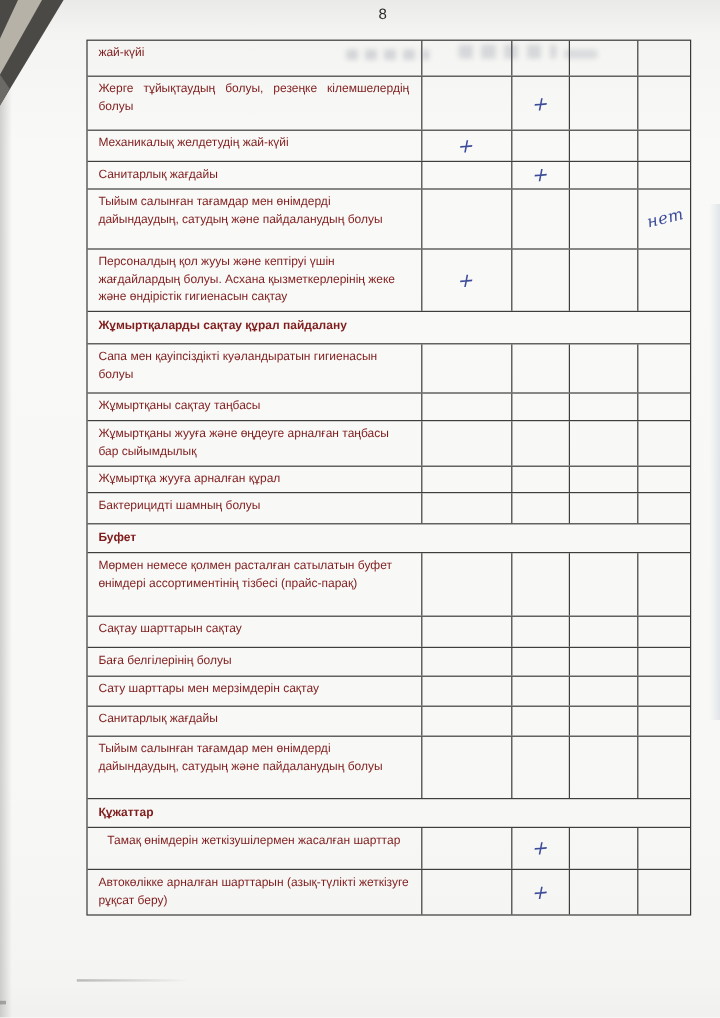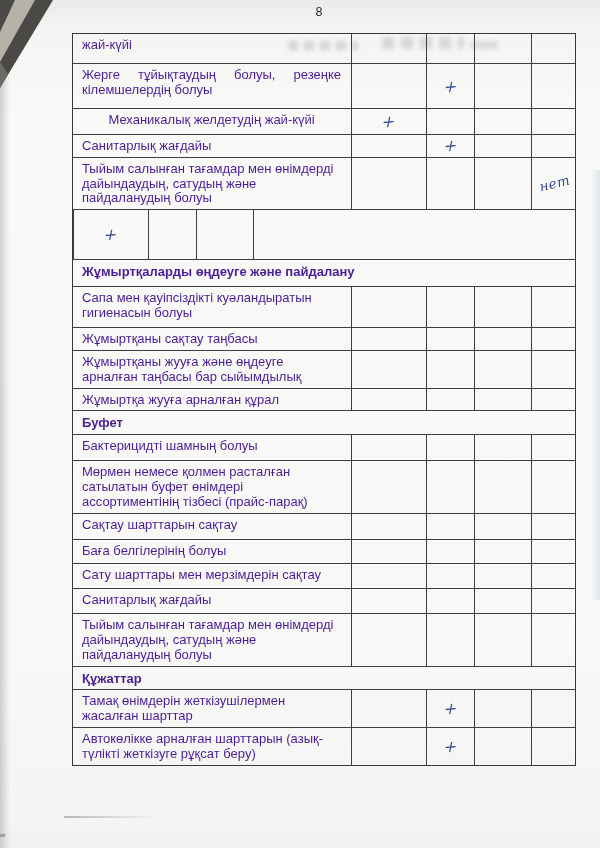--- a/index.html
+++ b/index.html
@@ -27,21 +27,21 @@
   }
   .tbl{
     position:absolute;left:72px;top:33px;width:504px;
     border:1.4px solid #383838;box-sizing:border-box;
   }
   .row{display:flex;box-sizing:border-box;border-top:1.2px solid #3e3e3e;align-items:stretch;}
   .row:first-child{border-top:none;}
   .cell-label{
     box-sizing:border-box;width:278px;flex:0 0 278px;
     padding:4px 10px 3px 9px;
-    font-size:13px;line-height:14.8px;color:#4c1d95;
+    font-size:10px;line-height:14.8px;color:#7f1d1d;
   }
   .row.section .cell-label{width:100%;flex:1 1 auto;font-weight:700;padding-top:5px;}
   .cell-label.justify{text-align:justify;text-align-last:auto;}
   .cell-mark{
     box-sizing:border-box;border-left:1.1px solid #3e3e3e;
     display:flex;align-items:center;justify-content:center;
   }
   .mark-plus{
     color:#3c4c9a;font-size:16px;font-style:italic;
     transform:rotate(-5deg) skewX(-16deg);
@@ -94,21 +94,21 @@
     </div>
     <div class="row" style="min-height: 45px;">
       <div class="cell-label justify">Жерге тұйықтаудың болуы, резеңке кілемшелердің болуы</div>
       <div class="cell-mark" style="width: 75px; flex: 0 0 75px;"></div>
       <div class="cell-mark" style="width: 48px; flex: 0 0 48px;">
         <span class="mark-plus">+</span>
       </div>
       <div class="cell-mark" style="width: 57px; flex: 0 0 57px;"></div>
       <div class="cell-mark" style="width: 46px; flex: 0 0 46px;"></div>
     </div>
-    <div class="row" style="min-height: 26px; text-align: center;">
+    <div class="row" style="min-height: 26px;">
       <div class="cell-label">Механикалық желдетудің жай-күйі</div>
       <div class="cell-mark" style="width: 75px; flex: 0 0 75px;">
         <span class="mark-plus">+</span>
       </div>
       <div class="cell-mark" style="width: 48px; flex: 0 0 48px;"></div>
       <div class="cell-mark" style="width: 57px; flex: 0 0 57px;"></div>
       <div class="cell-mark" style="width: 46px; flex: 0 0 46px;"></div>
     </div>
     <div class="row" style="min-height: 22px;">
       <div class="cell-label">Санитарлық жағдайы</div>
@@ -122,29 +122,30 @@
     <div class="row" style="min-height: 50px;">
       <div class="cell-label">Тыйым салынған тағамдар мен өнімдерді дайындаудың, сатудың және пайдаланудың болуы</div>
       <div class="cell-mark" style="width: 75px; flex: 0 0 75px;"></div>
       <div class="cell-mark" style="width: 48px; flex: 0 0 48px;"></div>
       <div class="cell-mark" style="width: 57px; flex: 0 0 57px;"></div>
       <div class="cell-mark" style="width: 46px; flex: 0 0 46px;">
         <span class="mark-note">нет</span>
       </div>
     </div>
     <div class="row" style="min-height: 50px;">
+      <div class="cell-label">Персоналдың қол жууы және кептіруі үшін жағдайлардың болуы. Асхана қызметкерлерінің жеке және өндірістік гигиенасын сақтау</div>
       <div class="cell-mark" style="width: 75px; flex: 0 0 75px;">
         <span class="mark-plus">+</span>
       </div>
       <div class="cell-mark" style="width: 48px; flex: 0 0 48px;"></div>
       <div class="cell-mark" style="width: 57px; flex: 0 0 57px;"></div>
       <div class="cell-mark" style="width: 46px; flex: 0 0 46px;"></div>
     </div>
     <div class="row section" style="min-height: 27px;">
-      <div class="cell-label">Жұмыртқаларды өңдеуге және пайдалану</div>
+      <div class="cell-label">Жұмыртқаларды сақтау құрал пайдалану</div>
     </div>
     <div class="row" style="min-height: 41px;">
       <div class="cell-label">Сапа мен қауіпсіздікті куәландыратын гигиенасын болуы</div>
       <div class="cell-mark" style="width: 75px; flex: 0 0 75px;"></div>
       <div class="cell-mark" style="width: 48px; flex: 0 0 48px;"></div>
       <div class="cell-mark" style="width: 57px; flex: 0 0 57px;"></div>
       <div class="cell-mark" style="width: 46px; flex: 0 0 46px;"></div>
     </div>
     <div class="row" style="min-height: 21px;">
       <div class="cell-label">Жұмыртқаны сақтау таңбасы</div>
@@ -160,30 +161,30 @@
       <div class="cell-mark" style="width: 57px; flex: 0 0 57px;"></div>
       <div class="cell-mark" style="width: 46px; flex: 0 0 46px;"></div>
     </div>
     <div class="row" style="min-height: 21px;">
       <div class="cell-label">Жұмыртқа жууға арналған құрал</div>
       <div class="cell-mark" style="width: 75px; flex: 0 0 75px;"></div>
       <div class="cell-mark" style="width: 48px; flex: 0 0 48px;"></div>
       <div class="cell-mark" style="width: 57px; flex: 0 0 57px;"></div>
       <div class="cell-mark" style="width: 46px; flex: 0 0 46px;"></div>
     </div>
+    <div class="row" style="min-height: 26px;">
+      <div class="cell-label">Бактерицидті шамның болуы</div>
+      <div class="cell-mark" style="width: 75px; flex: 0 0 75px;"></div>
+      <div class="cell-mark" style="width: 48px; flex: 0 0 48px;"></div>
+      <div class="cell-mark" style="width: 57px; flex: 0 0 57px;"></div>
+      <div class="cell-mark" style="width: 46px; flex: 0 0 46px;"></div>
+    </div>
     <div class="row section" style="min-height: 22px;">
       <div class="cell-label">Буфет</div>
     </div>
-    <div class="row" style="min-height: 26px;">
-      <div class="cell-label">Бактерицидті шамның болуы</div>
-      <div class="cell-mark" style="width: 75px; flex: 0 0 75px;"></div>
-      <div class="cell-mark" style="width: 48px; flex: 0 0 48px;"></div>
-      <div class="cell-mark" style="width: 57px; flex: 0 0 57px;"></div>
-      <div class="cell-mark" style="width: 46px; flex: 0 0 46px;"></div>
-    </div>
     <div class="row" style="min-height: 53px;">
       <div class="cell-label">Мөрмен немесе қолмен расталған сатылатын буфет өнімдері ассортиментінің тізбесі (прайс-парақ)</div>
       <div class="cell-mark" style="width: 75px; flex: 0 0 75px;"></div>
       <div class="cell-mark" style="width: 48px; flex: 0 0 48px;"></div>
       <div class="cell-mark" style="width: 57px; flex: 0 0 57px;"></div>
       <div class="cell-mark" style="width: 46px; flex: 0 0 46px;"></div>
     </div>
     <div class="row" style="min-height: 26px;">
       <div class="cell-label">Сақтау шарттарын сақтау</div>
       <div class="cell-mark" style="width: 75px; flex: 0 0 75px;"></div>
@@ -215,21 +216,21 @@
     <div class="row" style="min-height: 52px;">
       <div class="cell-label">Тыйым салынған тағамдар мен өнімдерді дайындаудың, сатудың және пайдаланудың болуы</div>
       <div class="cell-mark" style="width: 75px; flex: 0 0 75px;"></div>
       <div class="cell-mark" style="width: 48px; flex: 0 0 48px;"></div>
       <div class="cell-mark" style="width: 57px; flex: 0 0 57px;"></div>
       <div class="cell-mark" style="width: 46px; flex: 0 0 46px;"></div>
     </div>
     <div class="row section" style="min-height: 21px;">
       <div class="cell-label">Құжаттар</div>
     </div>
-    <div class="row" style="min-height: 35px;">
+    <div class="row" style="min-height: 35px; text-align: center;">
       <div class="cell-label">Тамақ өнімдерін жеткізушілермен жасалған шарттар</div>
       <div class="cell-mark" style="width: 75px; flex: 0 0 75px;"></div>
       <div class="cell-mark" style="width: 48px; flex: 0 0 48px;">
         <span class="mark-plus">+</span>
       </div>
       <div class="cell-mark" style="width: 57px; flex: 0 0 57px;"></div>
       <div class="cell-mark" style="width: 46px; flex: 0 0 46px;"></div>
     </div>
     <div class="row" style="min-height: 38px;">
       <div class="cell-label">Автокөлікке арналған шарттарын (азық-түлікті жеткізуге рұқсат беру)</div>

